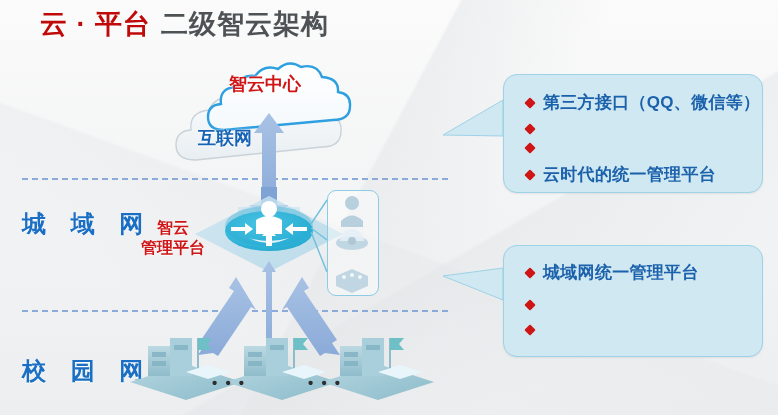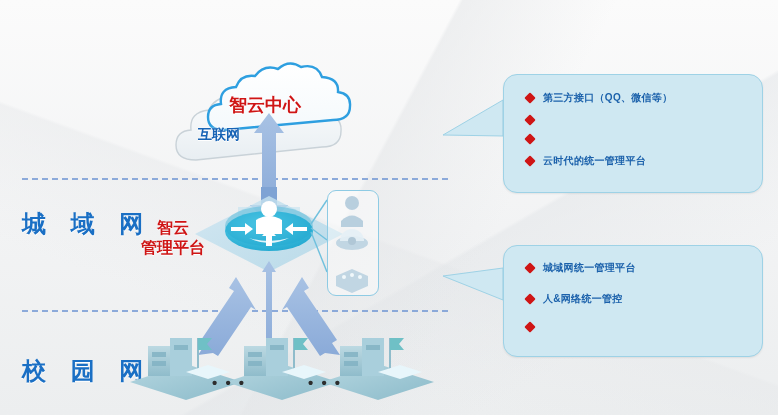--- a/index.html
+++ b/index.html
@@ -38,25 +38,25 @@
   .tier-label{
     position:absolute;color:#1a6fc4;font-weight:bold;font-size:24px;
     letter-spacing:9px;text-shadow:0 1px 0 #fff;
   }
   #label-metro{left:22px;top:208px;}
   #label-campus{left:22px;top:355px;}
   .cloud-label{
     position:absolute;font-weight:bold;white-space:nowrap;
   }
   #label-internet{
-    left:198px;top:126px;font-size:14px;color:#1763b5;
+    left:198px;top:126px;font-size:18px;color:#1763b5;
     text-shadow:0 1px 0 #fff,0 0 2px #fff;
   }
   #label-center{
-    left:229px;top:93px;font-size:18px;color:#cf1515;
+    left:229px;top:72px;font-size:18px;color:#cf1515;
     text-shadow:0 1px 0 #fff,0 0 2px #fff;
   }
 
   
   #diagram{position:absolute;left:0;top:0;width:778px;height:415px;}
 
   
   #label-platform{
     position:absolute;left:127px;top:218px;width:92px;text-align:center;
     font-size:16px;font-weight:bold;color:#cf1515;line-height:1.22;
@@ -80,34 +80,37 @@
   .callout{
     position:absolute;background:#cfe8f2;border:1px solid #9ed2e6;
     border-radius:14px;box-shadow:0 1px 2px rgba(0,0,0,.07);
   }
   #callout-top{left:503px;top:74px;width:258px;height:117px;}
   #callout-bottom{left:503px;top:245px;width:258px;height:110px;}
   .callout ul{list-style:none;margin:0;padding:16px 0 0 22px;}
   #callout-bottom ul{padding-top:15px;}
   .callout li{
     display:flex;align-items:center;
-    font-size:10px;font-weight:bold;color:#1b61ab;
+    font-size:17px;font-weight:bold;color:#1b61ab;
     margin-bottom:11px;white-space:nowrap;letter-spacing:.3px;
   }
   #callout-bottom li{margin-bottom:17px;}
   .bullet{
     width:8px;height:8px;background:#cf1515;margin-right:9px;flex:0 0 auto;
     transform:rotate(45deg);border-radius:1px;
   }
 </style>
 </head>
 <body>
 
 <div id="stage">
 
+  <div id="title">
+    <span class="red">云 · 平台</span><span class="grey">二级智云架构</span>
+  </div>
 
   <div class="tier-line" id="tier-line-1"></div>
   <div class="tier-line" id="tier-line-2"></div>
 
   <div class="tier-label" id="label-metro">城 域 网</div>
   <div class="tier-label" id="label-campus">校 园 网</div>
 
   <svg id="diagram" viewBox="0 0 778 415">
     <defs>
       <linearGradient id="gArrow" x1="0" y1="0" x2="0" y2="1">
@@ -281,21 +284,20 @@
   </div>
 
   <div class="callout" id="callout-bottom">
     <ul>
       <li>
         <span class="bullet"></span>
         <span>城域网统一管理平台</span>
       </li>
       <li>
         <span class="bullet"></span>
-        <span>人&amp;网络统一管控</span>
       </li>
       <li>
         <span class="bullet"></span>
       </li>
     </ul>
   </div>
 
 </div>
 
 </body></html>

